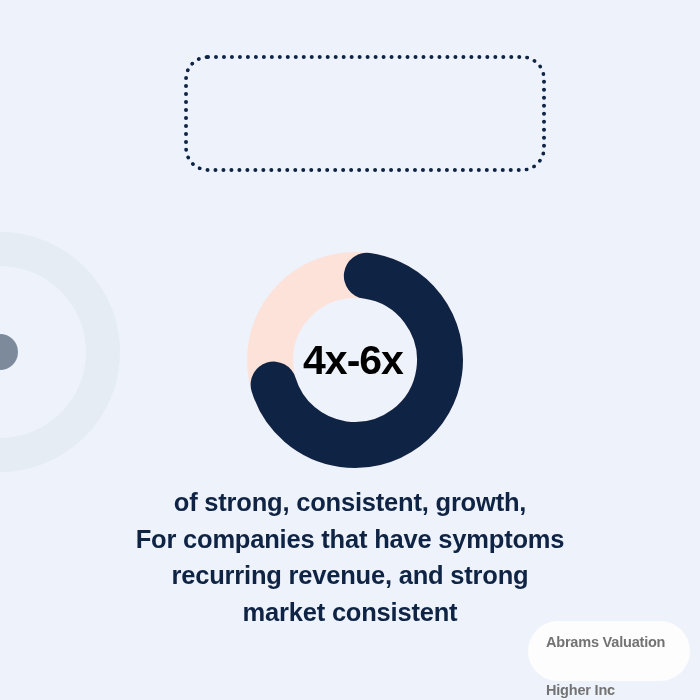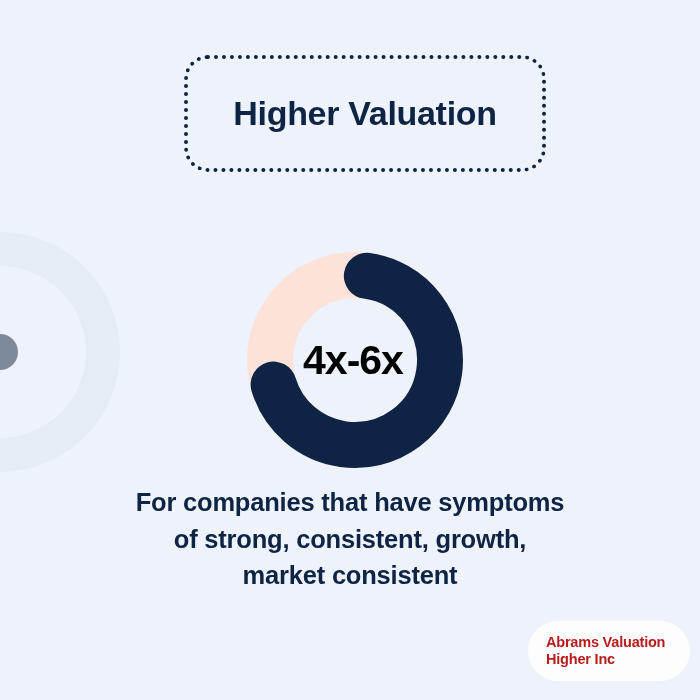--- a/index.html
+++ b/index.html
@@ -127,55 +127,57 @@
     background: #fdfdfd;
     border-radius: 30px;
     display: flex;
     flex-direction: column;
     align-items: flex-start;
     justify-content: center;
     padding-left: 18px;
     box-sizing: border-box;
   }
   .logo-line {
-    color: #b91c1c;
+    color: #737373;
     font-size: 14.5px;
     font-weight: bold;
     line-height: 1.2;
     letter-spacing: -0.2px;
     white-space: nowrap;
+    margin-top: 31px;
   }
 </style>
 </head>
 <body>
 
 <div class="canvas">
 
   <div class="deco-ring"></div>
   <div class="deco-dot"></div>
 
   <div class="title-badge">
     <div class="title-text">
-      <span>Higher Valuation</span><br>
+      <br>
     </div>
   </div>
 
   <div class="donut-wrap">
     <svg class="donut-svg" viewBox="0 0 216 216">
       <circle cx="108" cy="108" r="85" fill="none" stroke="#fde2da" stroke-width="46"></circle>
       <circle id="donut-arc" cx="108" cy="108" r="85" fill="none" stroke="#0f2444" stroke-width="46" stroke-linecap="round" transform="rotate(-82 108 108)" stroke-dasharray="363.1681107549801 534.0707511102648"></circle>
     </svg>
     <div class="donut-center">
       <span class="donut-value">4x-6x</span>
     </div>
   </div>
 
   <div class="caption">
+    <span class="caption-line">of strong, consistent, growth,</span>
     <span class="caption-line">For companies that have symptoms</span>
-    <span class="caption-line">of strong, consistent, growth,</span>
+    <span class="caption-line">recurring revenue, and strong</span>
     <span class="caption-line">market consistent</span>
   </div>
 
   <div class="logo-pill">
     <span class="logo-line">Abrams Valuation</span>
     <span class="logo-line">Higher Inc</span>
   </div>
 
 </div>
 

